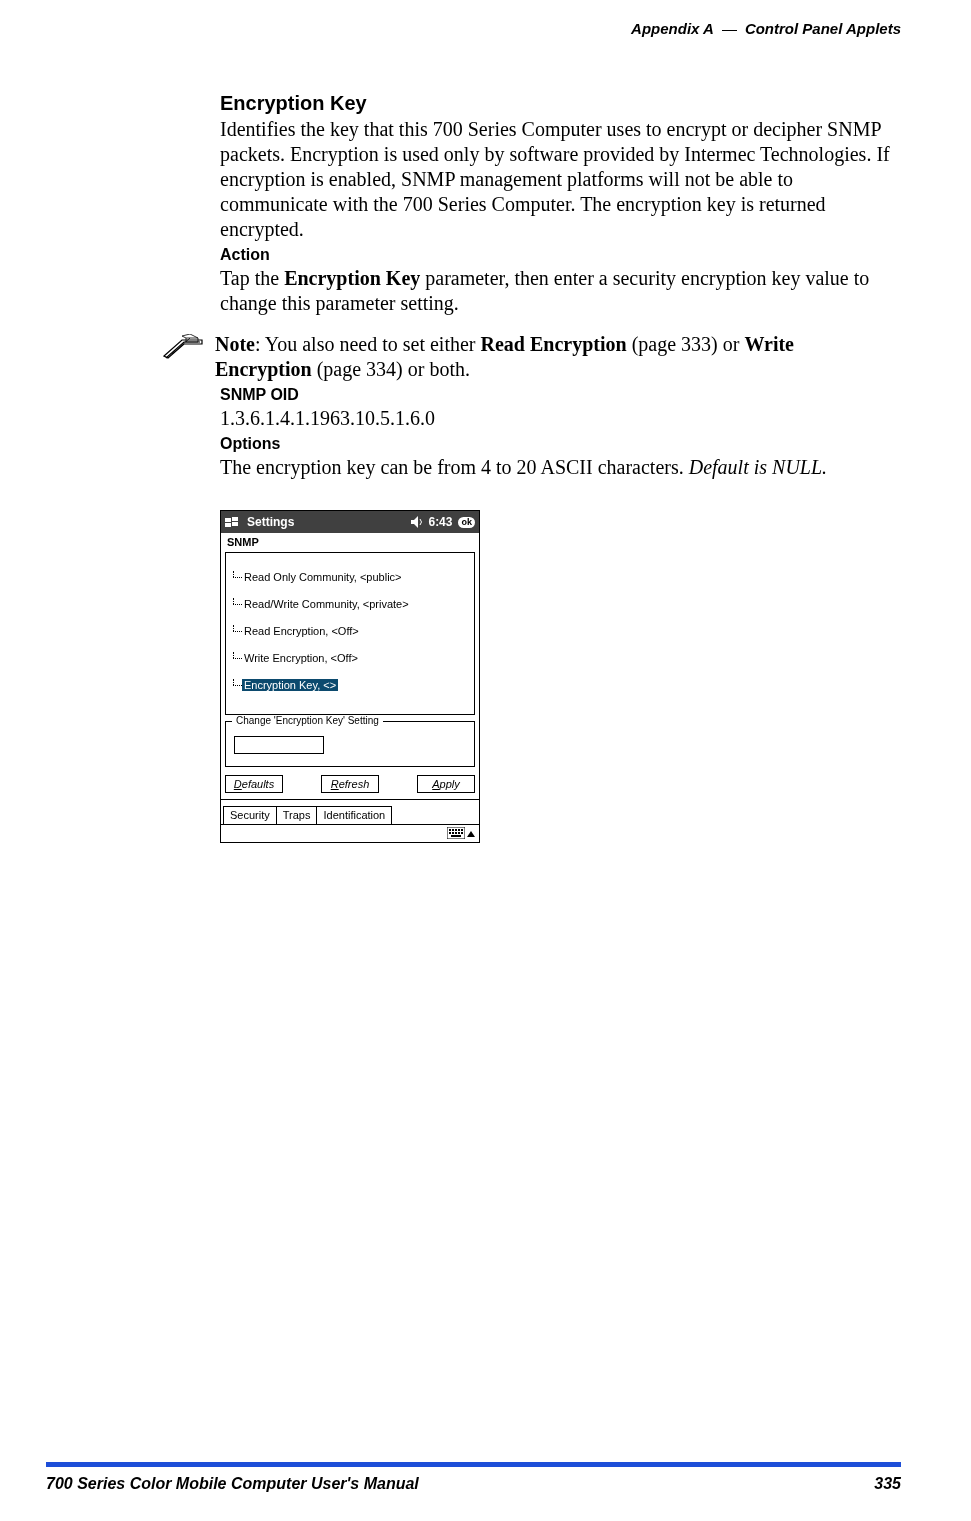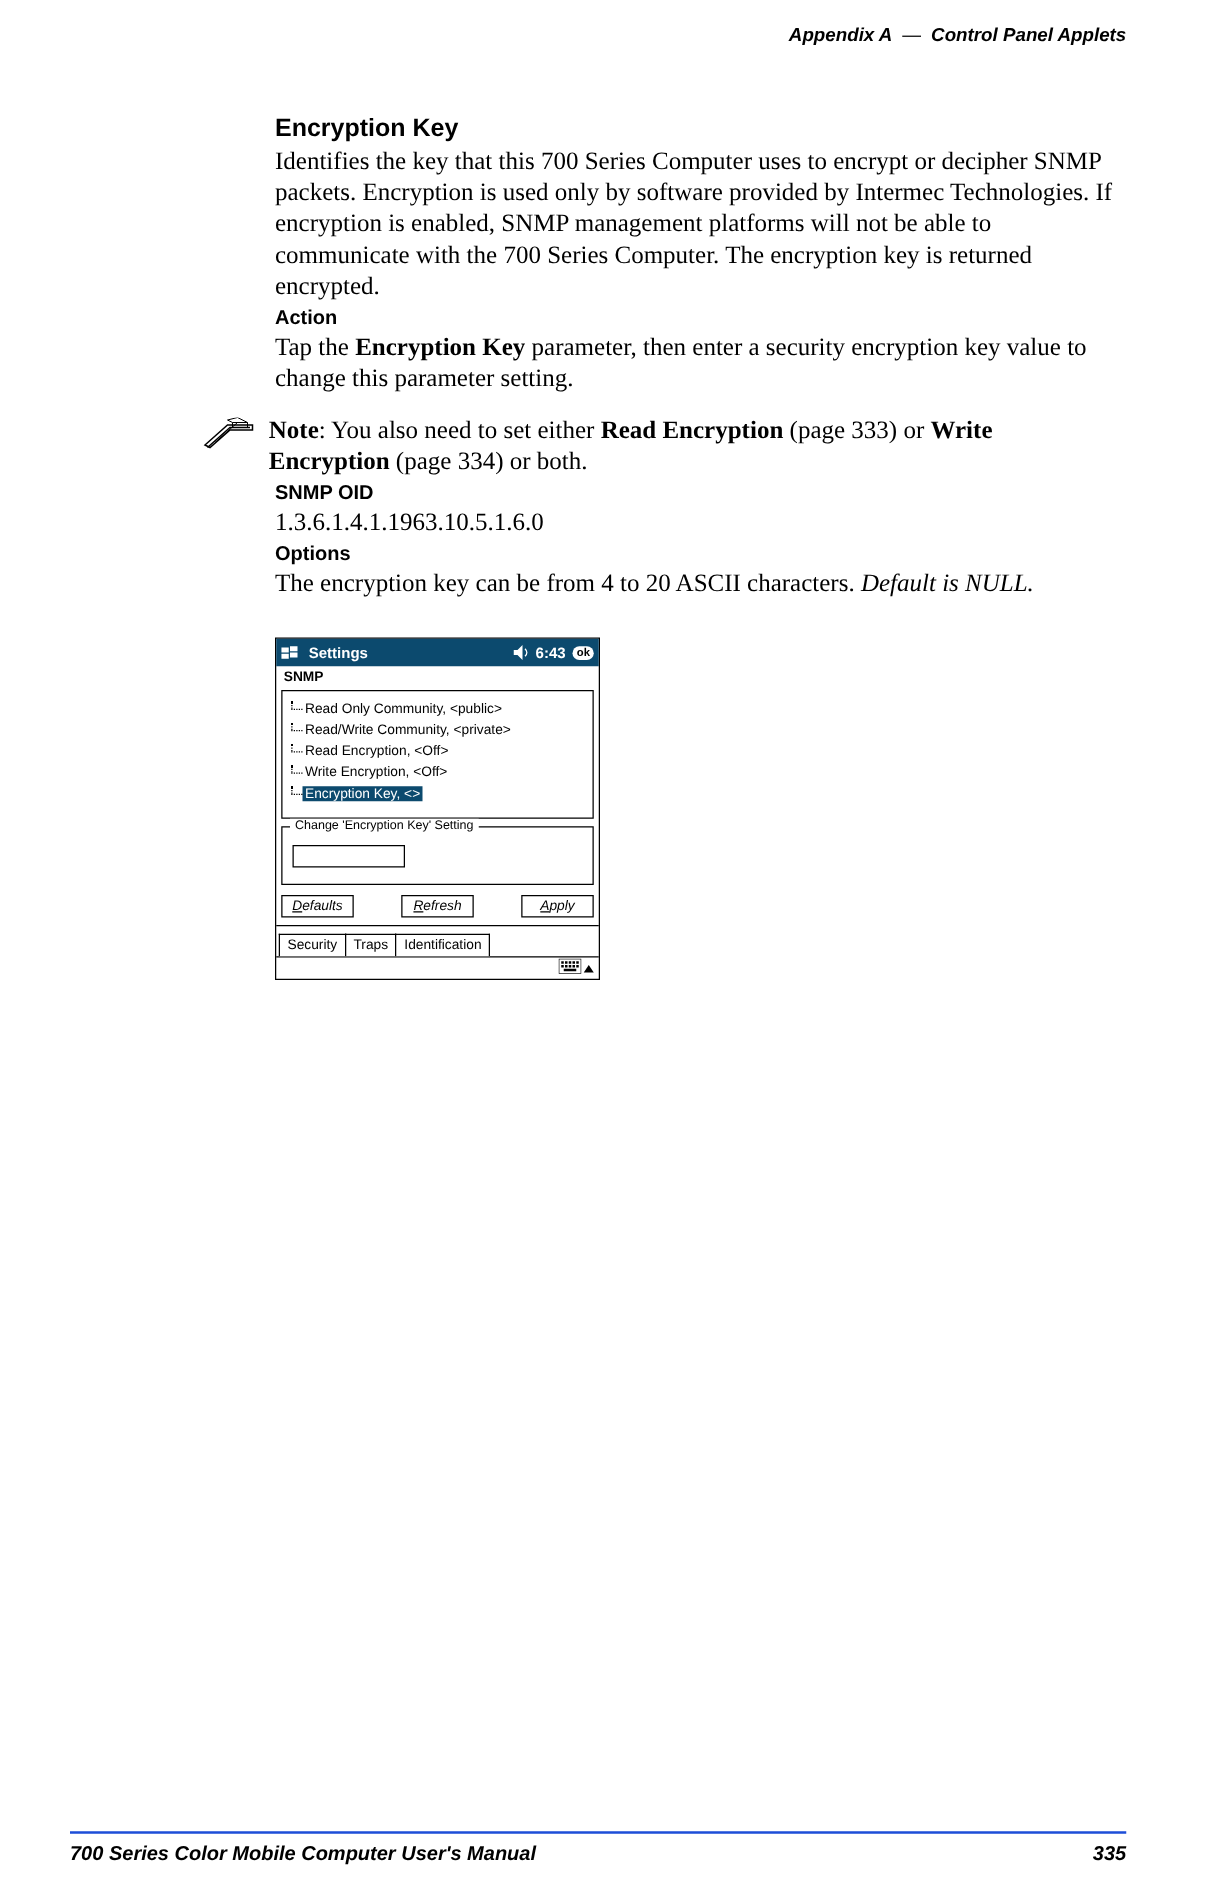--- a/index.html
+++ b/index.html
@@ -64,21 +64,21 @@
     .shot {
       width: 260px;
       border: 1px solid #000;
       margin-top: 30px;
       background: #fff;
       font-family: Tahoma, Arial, sans-serif;
       font-size: 11px;
       color: #000;
     }
     .shot-titlebar {
-      background: #0c4a6e;
+      background: #404040;
       color: #fff;
       display: flex;
       align-items: center;
       height: 22px;
       padding: 0 4px;
       font-weight: bold;
       font-size: 12px;
     }
     .shot-titlebar .tb-icon { width: 18px; height: 14px; margin-right: 4px; }
     .shot-titlebar .tb-title { flex: 1; }
@@ -94,21 +94,21 @@
     }
     .shot-subtitle { font-weight: bold; padding: 3px 6px 0 6px; }
     .shot-tree {
       border: 1px solid #000;
       margin: 4px 4px 6px 4px;
       padding: 3px 4px 8px 4px;
     }
     .shot-tree .tree-item {
       display: flex;
       align-items: center;
-      margin: 5px 0;
+      margin: 15px 0;
       white-space: nowrap;
     }
     .tree-line {
       width: 12px; height: 12px; flex: none; position: relative;
     }
     .tree-line::before {
       content: "";
       position: absolute;
       left: 3px; top: 0; bottom: 6px;
       border-left: 1px dotted #000;
@@ -189,23 +189,23 @@
     .kbd-icon svg { width: 18px; height: 12px; }
     .arrow-up {
       width: 0; height: 0;
       border-left: 4px solid transparent;
       border-right: 4px solid transparent;
       border-bottom: 6px solid #000;
     }
     .footer {
       position: absolute;
       bottom: 28px;
-      left: 56px;
+      left: 46px;
       right: 70px;
-      border-top: 2px solid #1d4ed8;
+      border-top: 5px solid #1d4ed8;
       padding-top: 8px;
       display: flex;
       justify-content: space-between;
       font-family: Arial, Helvetica, sans-serif;
       font-weight: bold;
       font-style: italic;
       font-size: 16px;
     }
   </style>
 </head>

